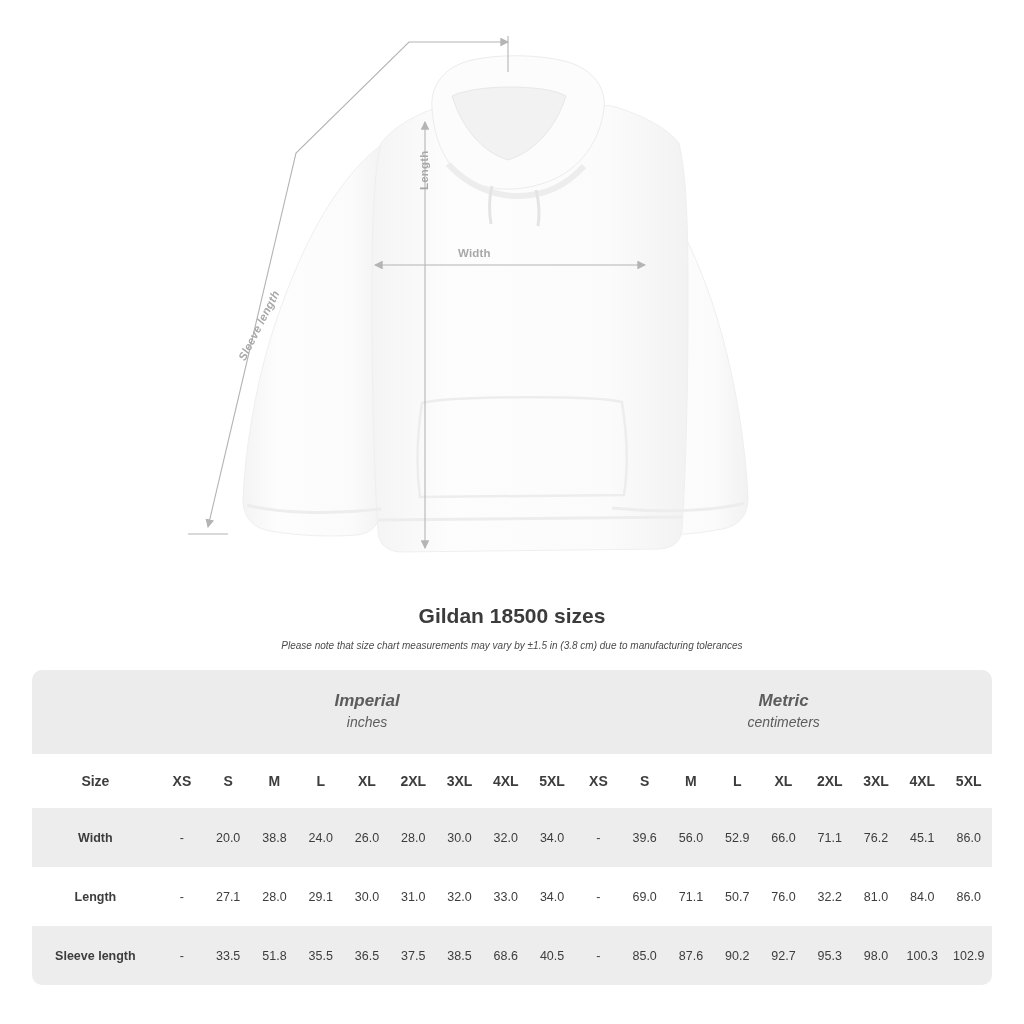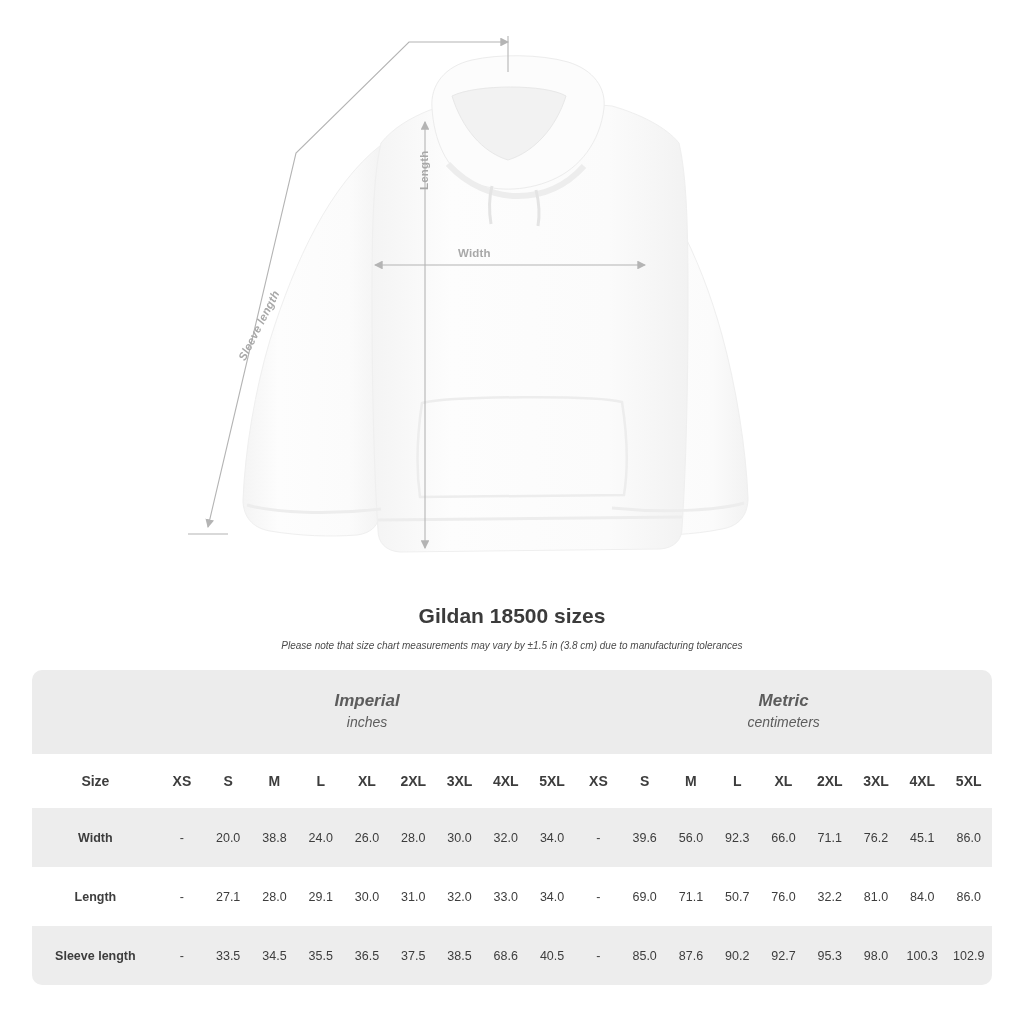--- a/index.html
+++ b/index.html
@@ -297,21 +297,21 @@
         <td>38.8</td>
         <td>24.0</td>
         <td>26.0</td>
         <td>28.0</td>
         <td>30.0</td>
         <td>32.0</td>
         <td>34.0</td>
         <td>-</td>
         <td>39.6</td>
         <td>56.0</td>
-        <td>92.3</td>
+        <td>52.9</td>
         <td>66.0</td>
         <td>71.1</td>
         <td>76.2</td>
         <td>45.1</td>
         <td>86.0</td>
       </tr>
 
       <tr class="data-row plain">
         <td class="rowlabel">Length</td>
         <td>-</td>
@@ -331,21 +331,21 @@
         <td>32.2</td>
         <td>81.0</td>
         <td>84.0</td>
         <td>86.0</td>
       </tr>
 
       <tr class="data-row shaded">
         <td class="rowlabel">Sleeve length</td>
         <td>-</td>
         <td>33.5</td>
-        <td>34.5</td>
+        <td>51.8</td>
         <td>35.5</td>
         <td>36.5</td>
         <td>37.5</td>
         <td>38.5</td>
         <td>68.6</td>
         <td>40.5</td>
         <td>-</td>
         <td>85.0</td>
         <td>87.6</td>
         <td>90.2</td>

